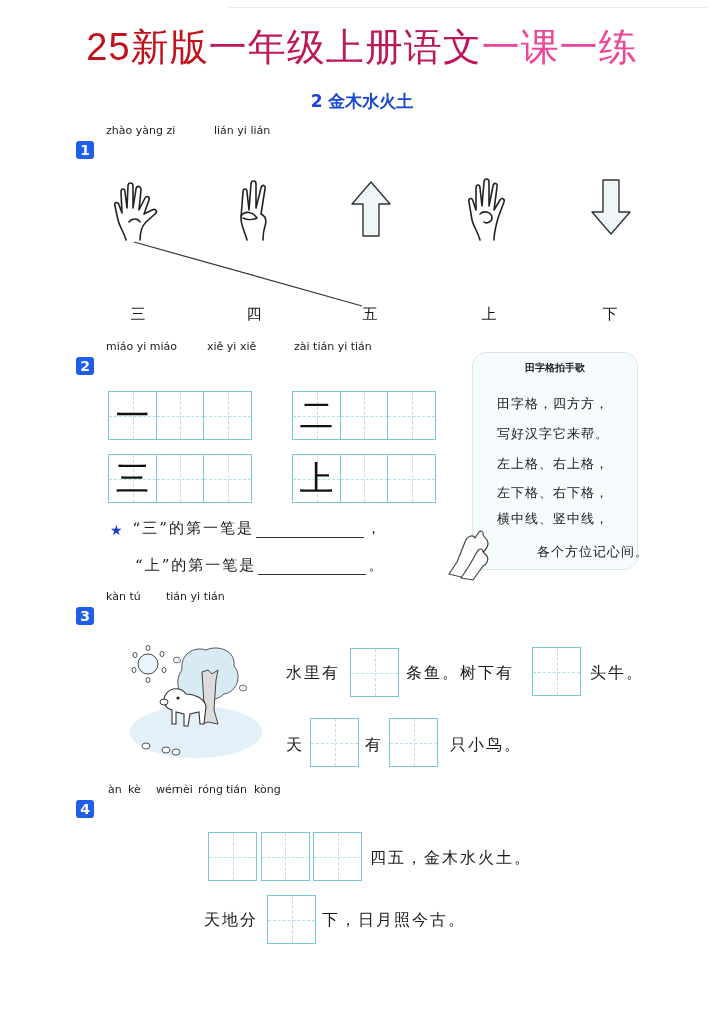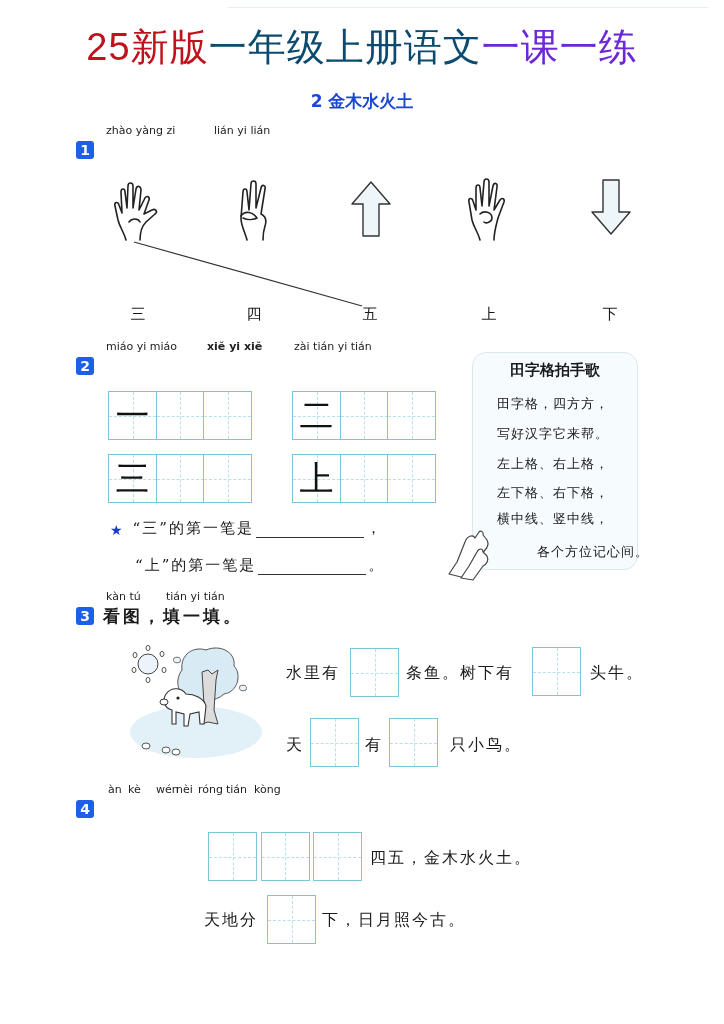--- a/index.html
+++ b/index.html
@@ -4,22 +4,22 @@
 <style>
   * { margin: 0; padding: 0; box-sizing: border-box; }
   html, body { width: 724px; height: 1024px; background: #ffffff; overflow: hidden; }
   body { position: relative; font-family: "DejaVu Serif", "Liberation Serif", serif; color: #1a1a1a; }
 
   .top-rule { position: absolute; left: 228px; top: 7px; width: 480px; height: 1px; background: #e6efef; }
 
   .main-title { position: absolute; left: 0; top: 22px; width: 724px; text-align: center; font-size: 38px; line-height: 50px; white-space: nowrap; letter-spacing: 1px; }
   .main-title .red { color: #c0121c; }
   .main-title .red .num { font-family: "Liberation Sans", sans-serif; }
-  .main-title .black { color: #0c4a6e; }
-  .main-title .blue { color: #6d28d9; }
+  .main-title .black { color: #be185d; }
+  .main-title .blue { color: #ec4899; }
 
   .lesson-title { position: absolute; left: 0; top: 90px; width: 724px; text-align: center; font-family: "DejaVu Sans", sans-serif; font-weight: bold; font-size: 17px; color: #1b47d6; }
 
   .q-head { position: absolute; left: 76px; }
   .pinyin-row { position: relative; height: 14px; font-family: "DejaVu Sans", sans-serif; font-size: 11px; color: #222; white-space: nowrap; }
   .pinyin-row span { position: absolute; top: 0; }
   .q-line { display: flex; align-items: center; height: 24px; }
   .badge { width: 18px; height: 18px; border-radius: 3px; background: #1f5ee8; color: #fff; font-family: "DejaVu Sans", sans-serif; font-weight: bold; font-size: 14px; line-height: 18px; text-align: center; margin-right: 9px; }
   .q-text { font-size: 17px; font-weight: bold; letter-spacing: 3px; white-space: nowrap; }
 
@@ -36,21 +36,21 @@
   .tz::before { content: ""; position: absolute; left: 50%; top: 0; bottom: 0; border-left: 1px dashed #b8e0ea; }
   .tz::after { content: ""; position: absolute; top: 50%; left: 0; right: 0; border-top: 1px dashed #b8e0ea; }
   .tz .ch { position: absolute; left: 0; top: 0; width: 100%; height: 100%; text-align: center; line-height: 46px; font-size: 34px; z-index: 2; color: #111; }
 
   .star-line { position: absolute; font-size: 15px; white-space: nowrap; letter-spacing: 2px; display: flex; align-items: flex-end; }
   .star { color: #1a3ccf; font-size: 14px; margin-right: 8px; }
   .blank { display: inline-block; width: 108px; border-bottom: 1px solid #333; height: 16px; margin: 0 2px; }
 
   
   .song-box { position: absolute; left: 472px; top: 352px; width: 166px; height: 218px; border: 1px solid #dbe9ee; border-radius: 14px; background: #f6fbfd; }
-  .song-title { position: absolute; left: 0; top: 8px; width: 100%; text-align: center; font-family: "DejaVu Sans", sans-serif; font-weight: bold; font-size: 15px; }
+  .song-title { position: absolute; left: 0; top: 8px; width: 100%; text-align: center; font-family: "DejaVu Sans", sans-serif; font-weight: bold; font-size: 10px; }
   .song-line { position: absolute; left: 24px; font-size: 13px; letter-spacing: 1px; white-space: nowrap; }
   .hands { position: absolute; left: 443px; top: 522px; width: 52px; height: 60px; }
 
   
   .scene { position: absolute; left: 128px; top: 640px; width: 138px; height: 122px; }
   .fill-text { position: absolute; font-size: 16px; white-space: nowrap; letter-spacing: 2px; }
 
   .tz-single { position: absolute; }
 </style>
 </head>
@@ -113,21 +113,21 @@
 
 <div class="match-label" style="left:128px;">三</div>
 <div class="match-label" style="left:244px;">四</div>
 <div class="match-label" style="left:360px;">五</div>
 <div class="match-label" style="left:479px;">上</div>
 <div class="match-label" style="left:600px;">下</div>
 
 <div class="q-head" style="top:340px;">
   <div class="pinyin-row">
     <span style="left:30px;">miáo yi miáo</span>
-    <span style="left:131px;font-weight:bold;">xiě yi xiě</span>
+    <span style="left:131px;">xiě yi xiě</span>
     <span style="left:218px;">zài tián yi tián</span>
   </div>
   <div class="q-line">
     <div class="badge">2</div>
   </div>
 </div>
 
 <div class="grid-row" style="left:108px; top:391px;">
   <div class="tz">
       <span class="ch">一</span>
@@ -185,21 +185,20 @@
   </svg>
 </div>
 
 <div class="q-head" style="top:590px;">
   <div class="pinyin-row">
     <span style="left:30px;">kàn tú</span>
     <span style="left:90px;">tián yi tián</span>
   </div>
   <div class="q-line">
     <div class="badge">3</div>
-    <div class="q-text">看图，填一填。</div>
   </div>
 </div>
 
 <div class="scene">
   <svg viewBox="0 0 138 122" width="138" height="122">
     <ellipse cx="68" cy="92" rx="66" ry="26" fill="#e2f0f7"></ellipse>
     <circle cx="20" cy="24" r="10" fill="#eaf4fa" stroke="#444" stroke-width="1"></circle>
     <g fill="none" stroke="#555" stroke-width="1">
       <ellipse cx="20" cy="8" rx="2" ry="2.6"></ellipse>
         <ellipse cx="34" cy="14" rx="2" ry="2.6"></ellipse>

